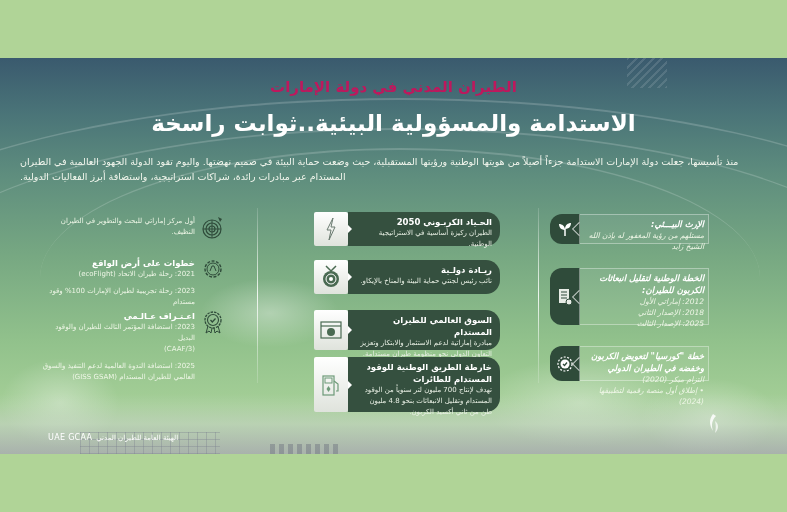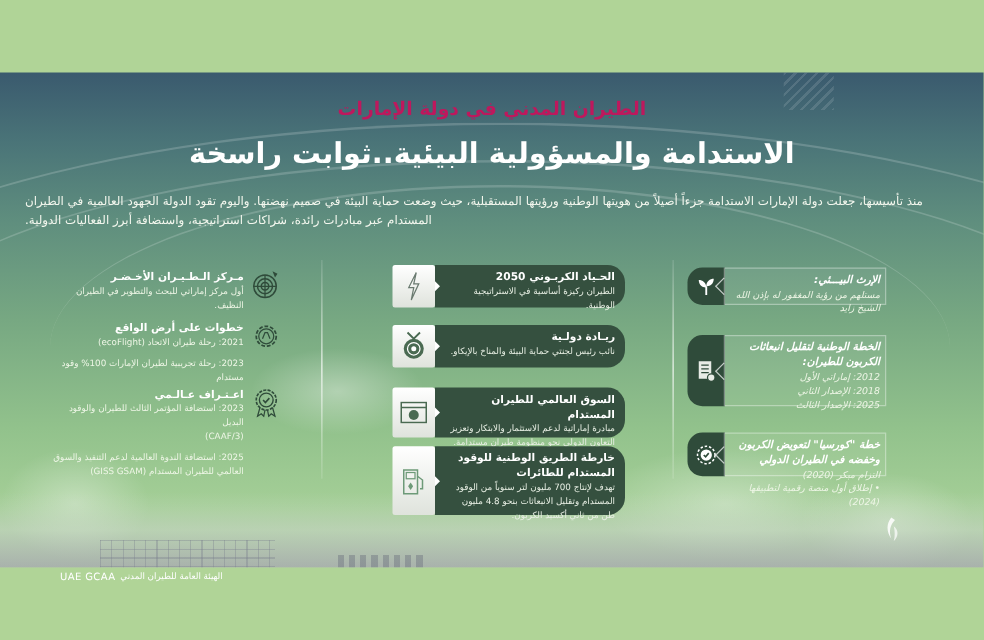--- a/index.html
+++ b/index.html
@@ -97,21 +97,21 @@
   
   .lrow { position: absolute; left: 40px; width: 185px; }
   .lrow .txt { direction: rtl; text-align: right; color: #ffffff; padding-right: 30px; }
   .lrow .icon { position: absolute; right: 0; top: 0; width: 24px; height: 24px; }
   .lrow .h { font-size: 8.5px; font-weight: bold; line-height: 12px; }
   .lrow .t { font-size: 7px; line-height: 11px; color: #eef6e6; }
   .lrow .gap { height: 6px; }
 
   .footer {
     position: absolute; left: 48px; top: 433px; color: #ffffff; font-size: 7px;
-    display: flex; gap: 4px; align-items: flex-start; margin-top: 24px;
+    display: flex; gap: 4px; align-items: flex-end;
   }
   .footer .en { font-size: 8px; letter-spacing: 0.3px; }
   .logo-mark {
     position: absolute; left: 707px; top: 413px; width: 14px; height: 22px;
   }
 </style>
 </head>
 <body>
 
 <div class="panel">
@@ -254,21 +254,20 @@
 <div class="lrow" style="top:216px;">
   <svg class="icon" viewBox="0 0 24 24">
       <circle cx="11" cy="13" r="9" fill="none" stroke="#2f4b3a" stroke-width="1.2"></circle>
       <circle cx="11" cy="13" r="6" fill="none" stroke="#2f4b3a" stroke-width="1.2"></circle>
       <circle cx="11" cy="13" r="3" fill="none" stroke="#2f4b3a" stroke-width="1.2"></circle>
       <line x1="11" y1="4" x2="11" y2="22" stroke="#2f4b3a"></line>
       <line x1="2" y1="13" x2="20" y2="13" stroke="#2f4b3a"></line>
       <path d="M17 1 L21 3 L19 6" fill="#2f4b3a"></path>
     </svg>
   <div class="txt">
-    <div class="h">مـركز الـطـيـران الأخـضـر</div>
     <div class="t">أول مركز إماراتي للبحث والتطوير في الطيران النظيف.</div>
   </div>
 </div>
 
 <div class="lrow" style="top:257px;">
   <svg class="icon" viewBox="0 0 24 24">
       <circle cx="12" cy="12" r="8" fill="none" stroke="#2f4b3a" stroke-width="1.4" stroke-dasharray="3 1.5"></circle>
       <circle cx="12" cy="12" r="6" fill="none" stroke="#2f4b3a" stroke-width="1"></circle>
       <path d="M9 14 L11 9 L13 9 L15 14" stroke="#2f4b3a" fill="none"></path>
     </svg>

